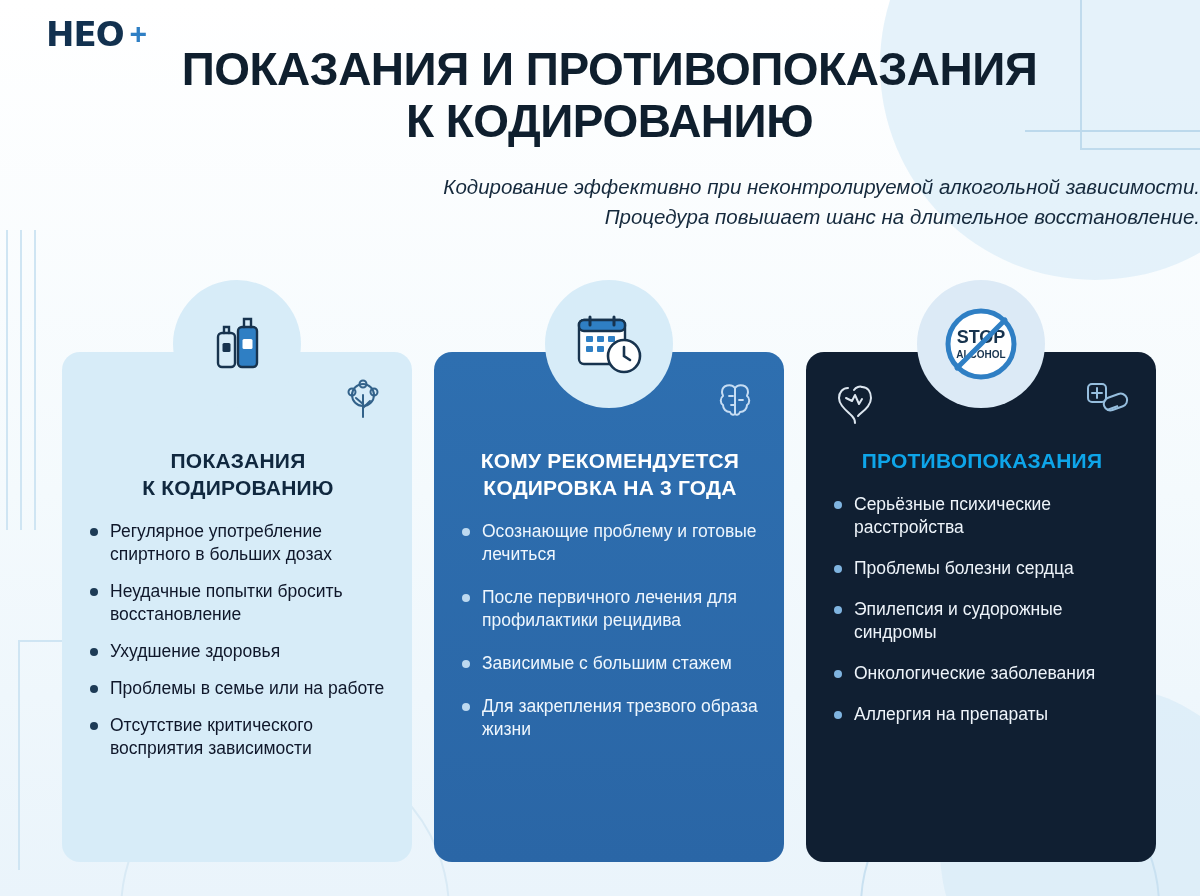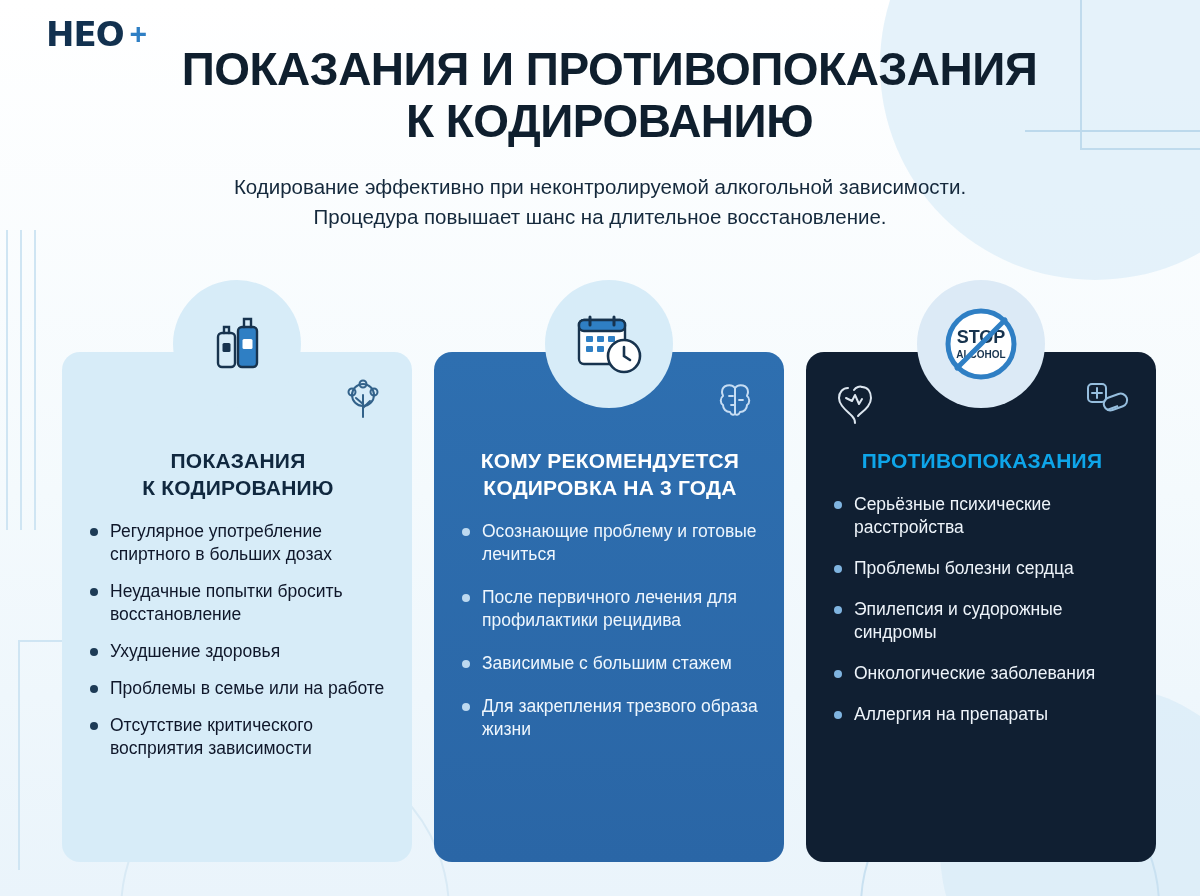--- a/index.html
+++ b/index.html
@@ -78,22 +78,22 @@
   .title {
     position: absolute; left: 0; right: 0; top: 44px;
     text-align: center;
     font-size: 46px; line-height: 1.12; font-weight: 800;
     color: #0f1f2e; letter-spacing: -.5px;
     font-family: "Liberation Sans", sans-serif;
     padding-left: 19px;
   }
   .subtitle {
     position: absolute; left: 0; right: 0; top: 172px;
-    text-align: center;
-    font-size: 20.5px; line-height: 1.45; color: #15293c; font-weight: 400;
+    text-align: right;
+    font-size: 20.5px; line-height: 1.45; color: #15293c; font-weight: 400; font-style: italic;
   }
 
   
   .cards {
     position: absolute; left: 46px; top: 352px;
     width: 1110px; height: 510px;
     display: flex; gap: 22px;
   }
   .card {
     position: relative;

